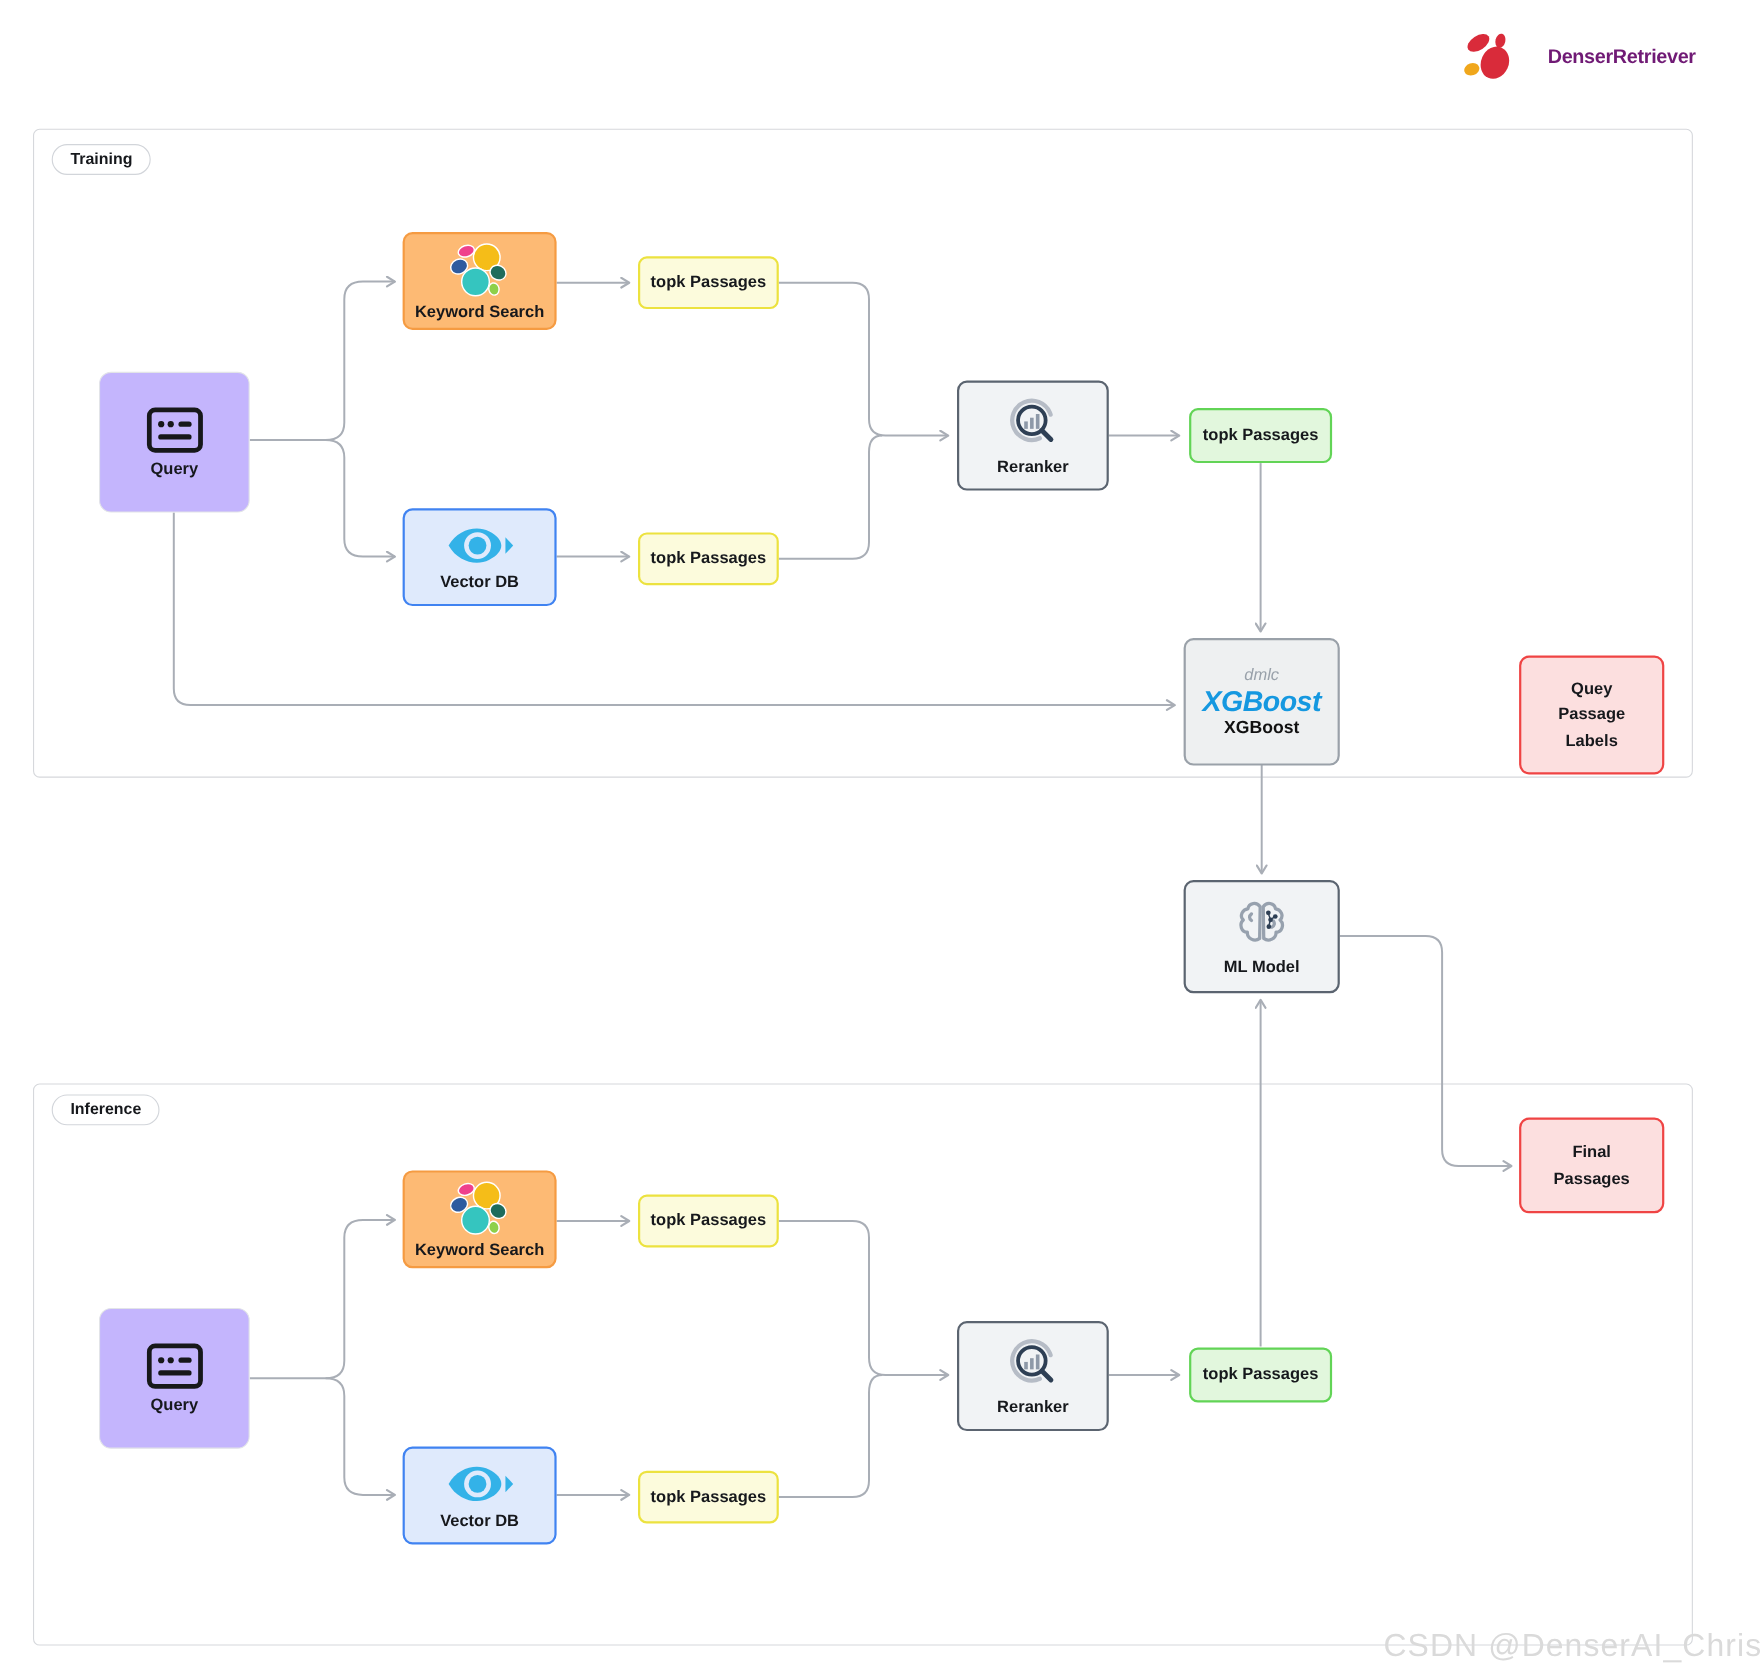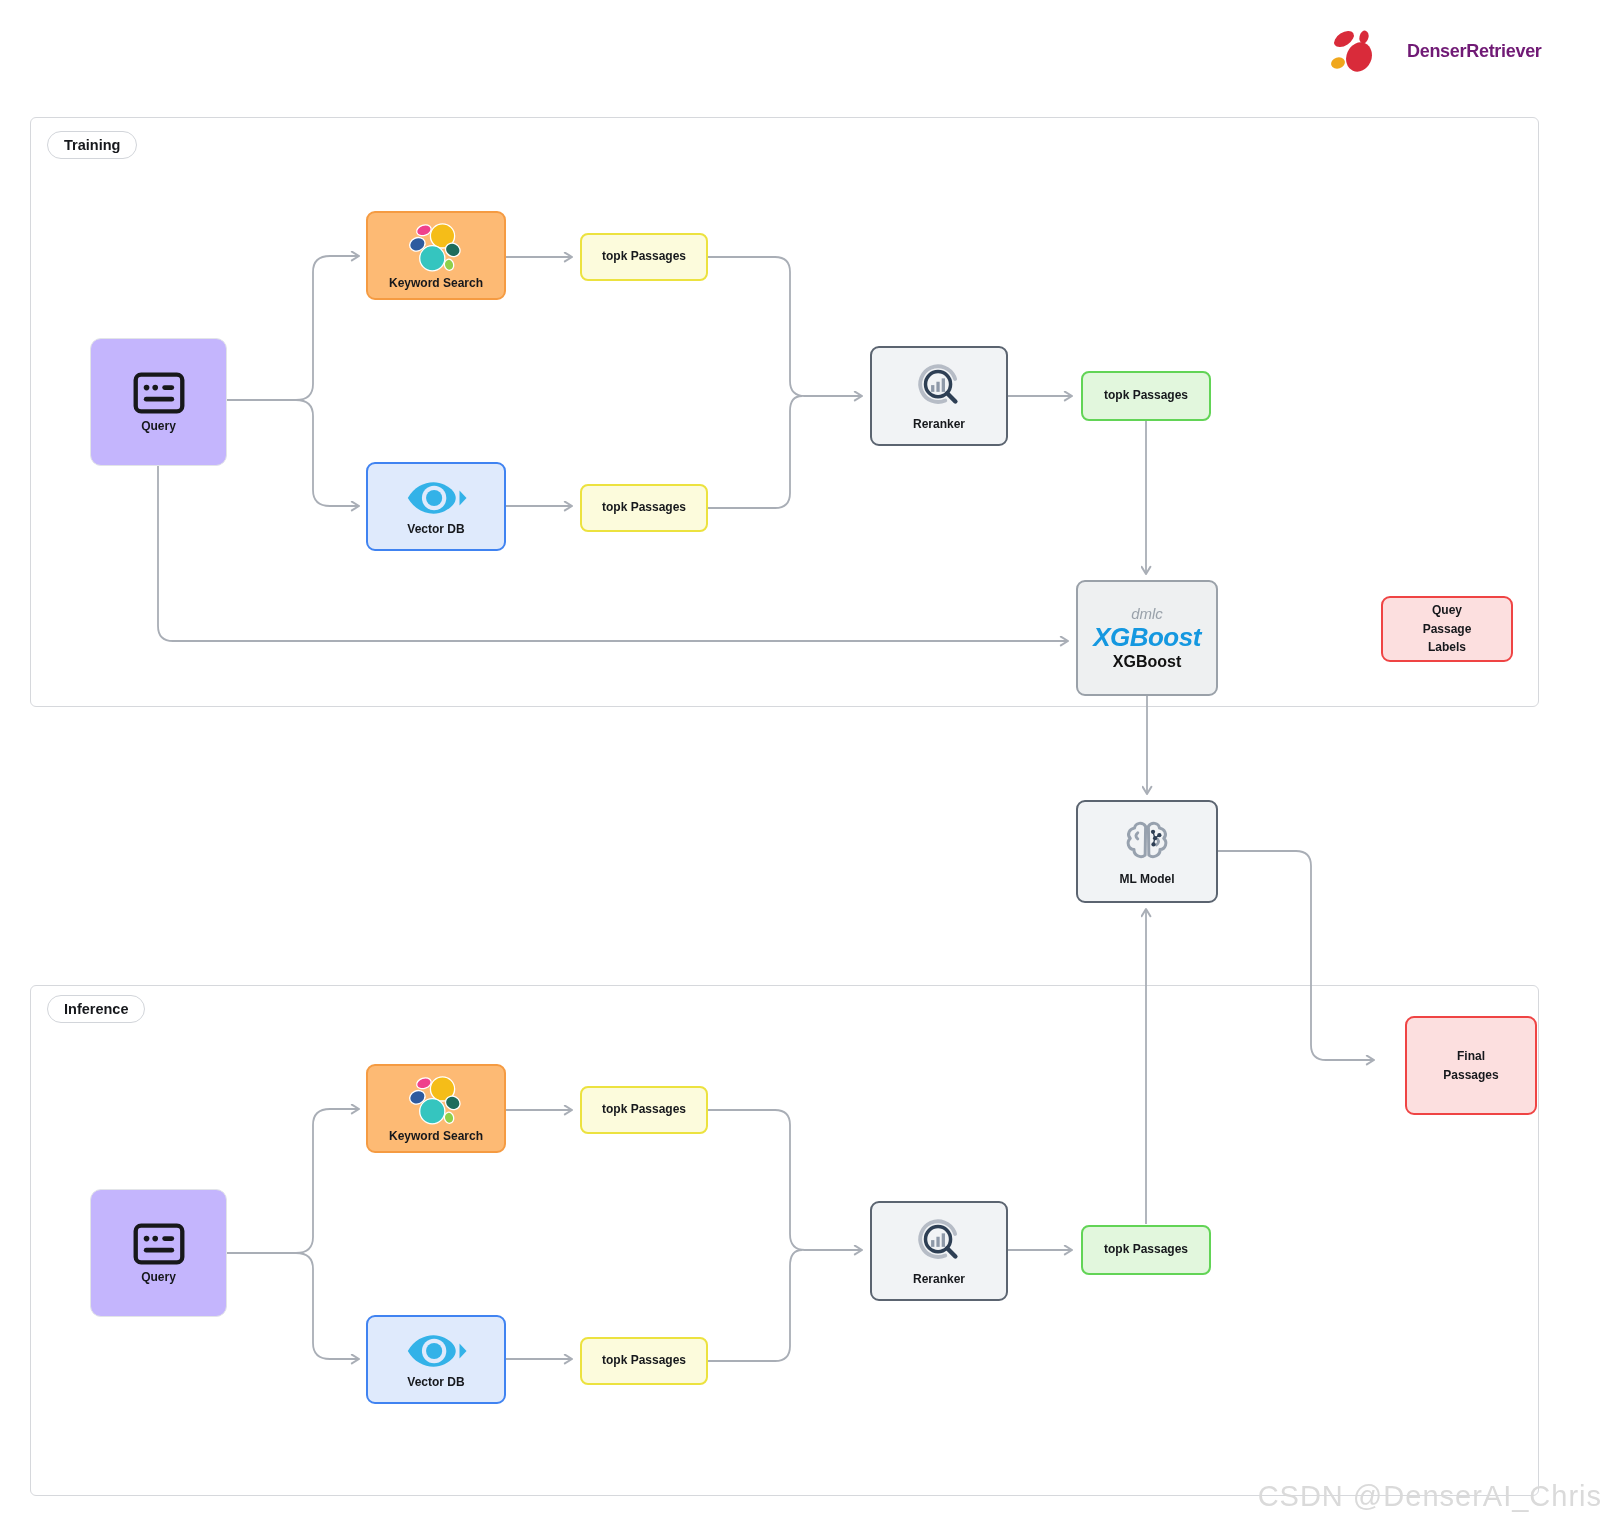--- a/index.html
+++ b/index.html
@@ -4,21 +4,21 @@
 <style>
   html,body{margin:0;padding:0;background:#fff;}
   body{width:1600px;height:1524px;position:relative;overflow:hidden;
        font-family:"Liberation Sans","DejaVu Sans",sans-serif;color:#16181c;}
   .frame{position:absolute;border:1.6px solid #d6d8dc;border-radius:6px;background:transparent;}
   .tag{position:absolute;border:1.6px solid #d2d5da;border-radius:18px;background:#fff;
        padding:5px 16px;font-size:14.5px;font-weight:700;z-index:4;text-align:center;}
   #wires{position:absolute;left:0;top:0;z-index:2;}
   .node{position:absolute;display:flex;flex-direction:column;align-items:center;justify-content:center;
         gap:5px;border-radius:9px;text-align:center;z-index:3;box-sizing:border-box;}
-  .lbl{font-size:12px;font-weight:700;line-height:1.15;}
+  .lbl{font-size:15px;font-weight:700;line-height:1.15;}
   .n-query{background:#c4b5fd;border:1.6px solid #e2e4e8;border-radius:11px;}
   .n-keyword{background:#fdba74;border:2px solid #f59b42;}
   .n-vector{background:#dfeafc;border:2px solid #4083f1;}
   .n-yellow{background:#fcfbdc;border:2px solid #ece23f;border-radius:8px;}
   .n-green{background:#e2f7dd;border:2px solid #62d456;border-radius:8px;}
   .n-neutral{background:#f1f3f5;border:2px solid #5b6470;}
   .n-soft{background:#eef0f1;border:2px solid #9aa1a9;}
   .n-danger{background:#fcdfdf;border:2px solid #ef4444;}
   .xg-sub{font-size:15px;font-style:italic;font-weight:500;color:#99a1aa;line-height:1;}
   .xg-main{font-size:26px;font-style:italic;font-weight:800;color:#1598e0;letter-spacing:-.5px;line-height:1.05;}
@@ -137,21 +137,21 @@
 <div class="node n-green" style="left:1081px;top:371px;width:130px;height:50px;">
   <span class="lbl">topk Passages</span>
 </div>
 
 <div class="node n-soft" style="left:1076px;top:580px;width:142px;height:116px;gap:3px;">
   <span class="xg-sub">dmlc</span>
   <span class="xg-main">XGBoost</span>
   <span class="xg-lbl">XGBoost</span>
 </div>
 
-<div class="node n-danger" style="left:1381px;top:596px;width:132px;height:66px;gap:0;">
+<div class="node n-danger" style="left:1381px;top:596px;width:132px;height:108px;gap:0;">
   <span class="lbl" style="line-height:1.55;">
     <span>Quey</span><br>
     <span>Passage</span><br>
     <span>Labels</span>
   </span>
 </div>
 
 <div class="node n-neutral" style="left:1076px;top:800px;width:142px;height:103px;gap:4px;">
   <svg width="52" height="52" viewBox="0 0 56 56">
     <g fill="none" stroke="#97a1ae" stroke-width="3.2" stroke-linecap="round" stroke-linejoin="round">
@@ -168,21 +168,21 @@
     <g fill="#2e3f54">
       <circle cx="34.5" cy="16" r="2.3"></circle>
       <circle cx="36.7" cy="22.8" r="2.3"></circle>
       <circle cx="41.3" cy="19.6" r="2.3"></circle>
       <circle cx="35" cy="29.5" r="2.3"></circle>
     </g>
   </svg>
   <span class="lbl">ML Model</span>
 </div>
 
-<div class="node n-danger" style="left:1381px;top:1016px;width:132px;height:99px;gap:0;margin-left:24px;">
+<div class="node n-danger" style="left:1381px;top:1016px;width:132px;height:87px;gap:0;">
   <span class="lbl" style="line-height:1.55;">
     <span>Final</span><br>
     <span>Passages</span>
   </span>
 </div>
 
 <div class="node n-query" style="left:90px;top:1189px;width:137px;height:128px;">
   <svg width="52" height="44" viewBox="0 0 48 40">
     <rect x="2.5" y="3" width="43" height="34" rx="5" fill="none" stroke="#17181a" stroke-width="4"></rect>
     <circle cx="12.5" cy="15" r="2.6" fill="#17181a"></circle>

